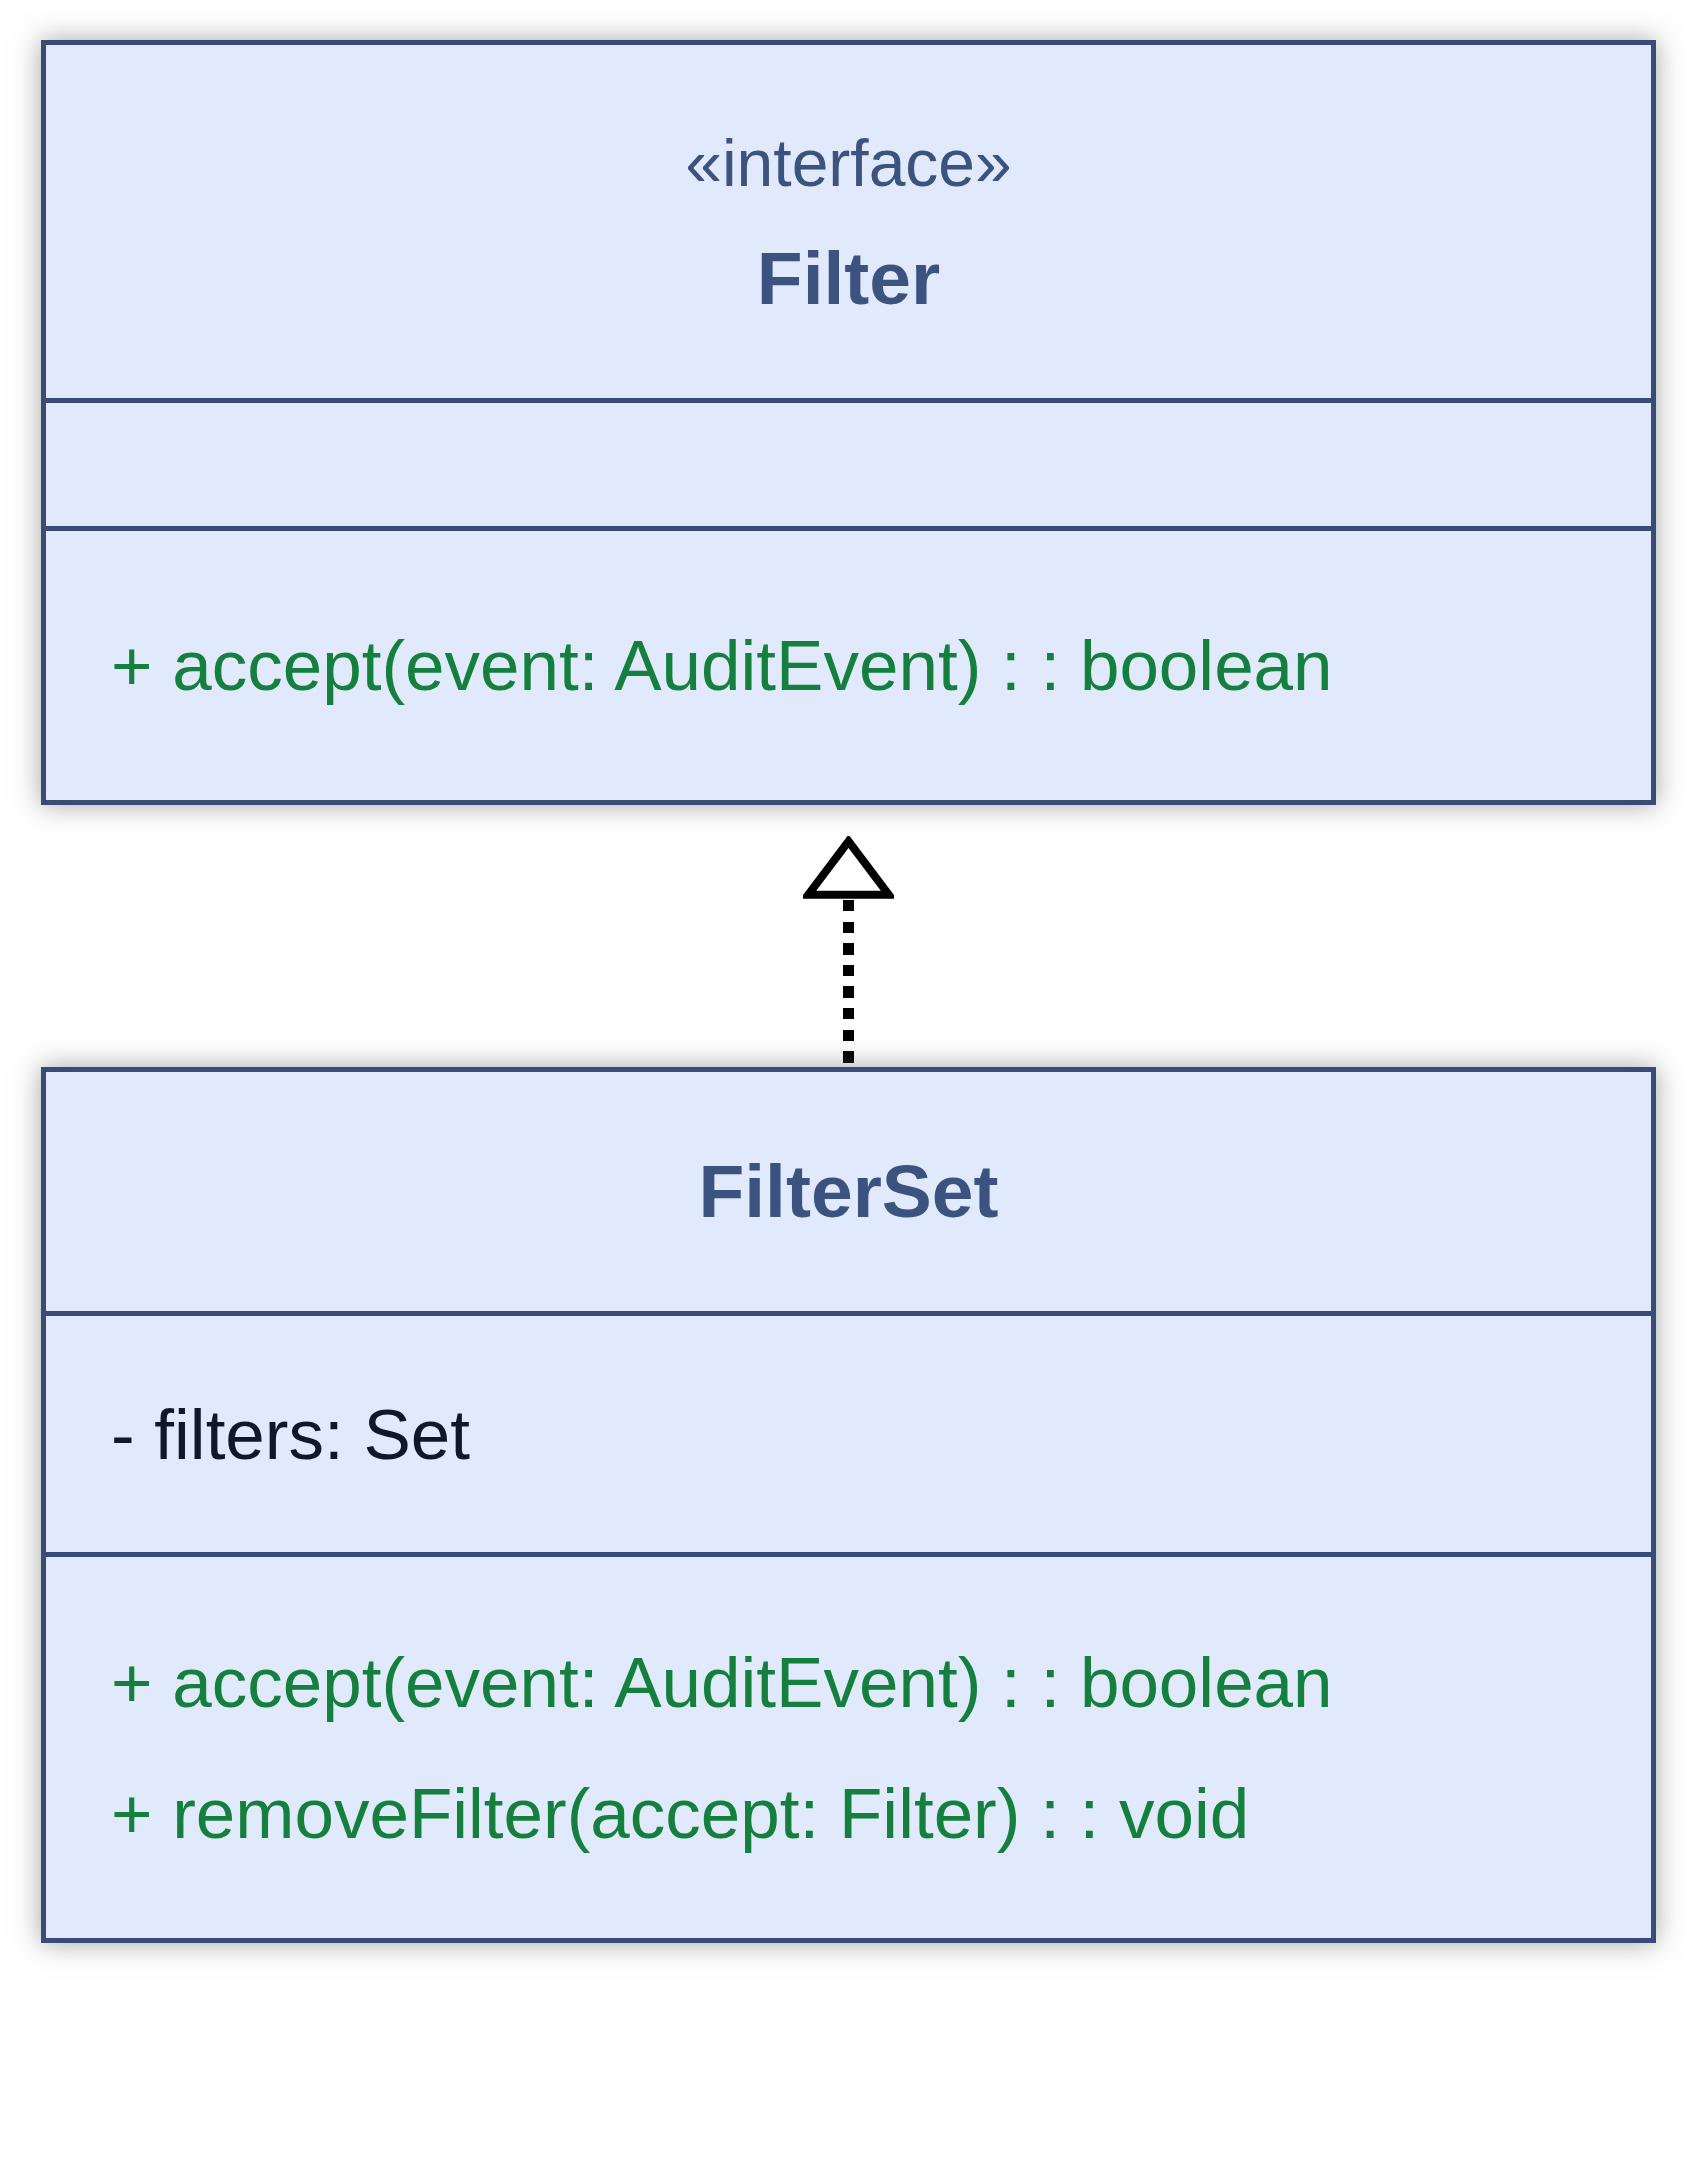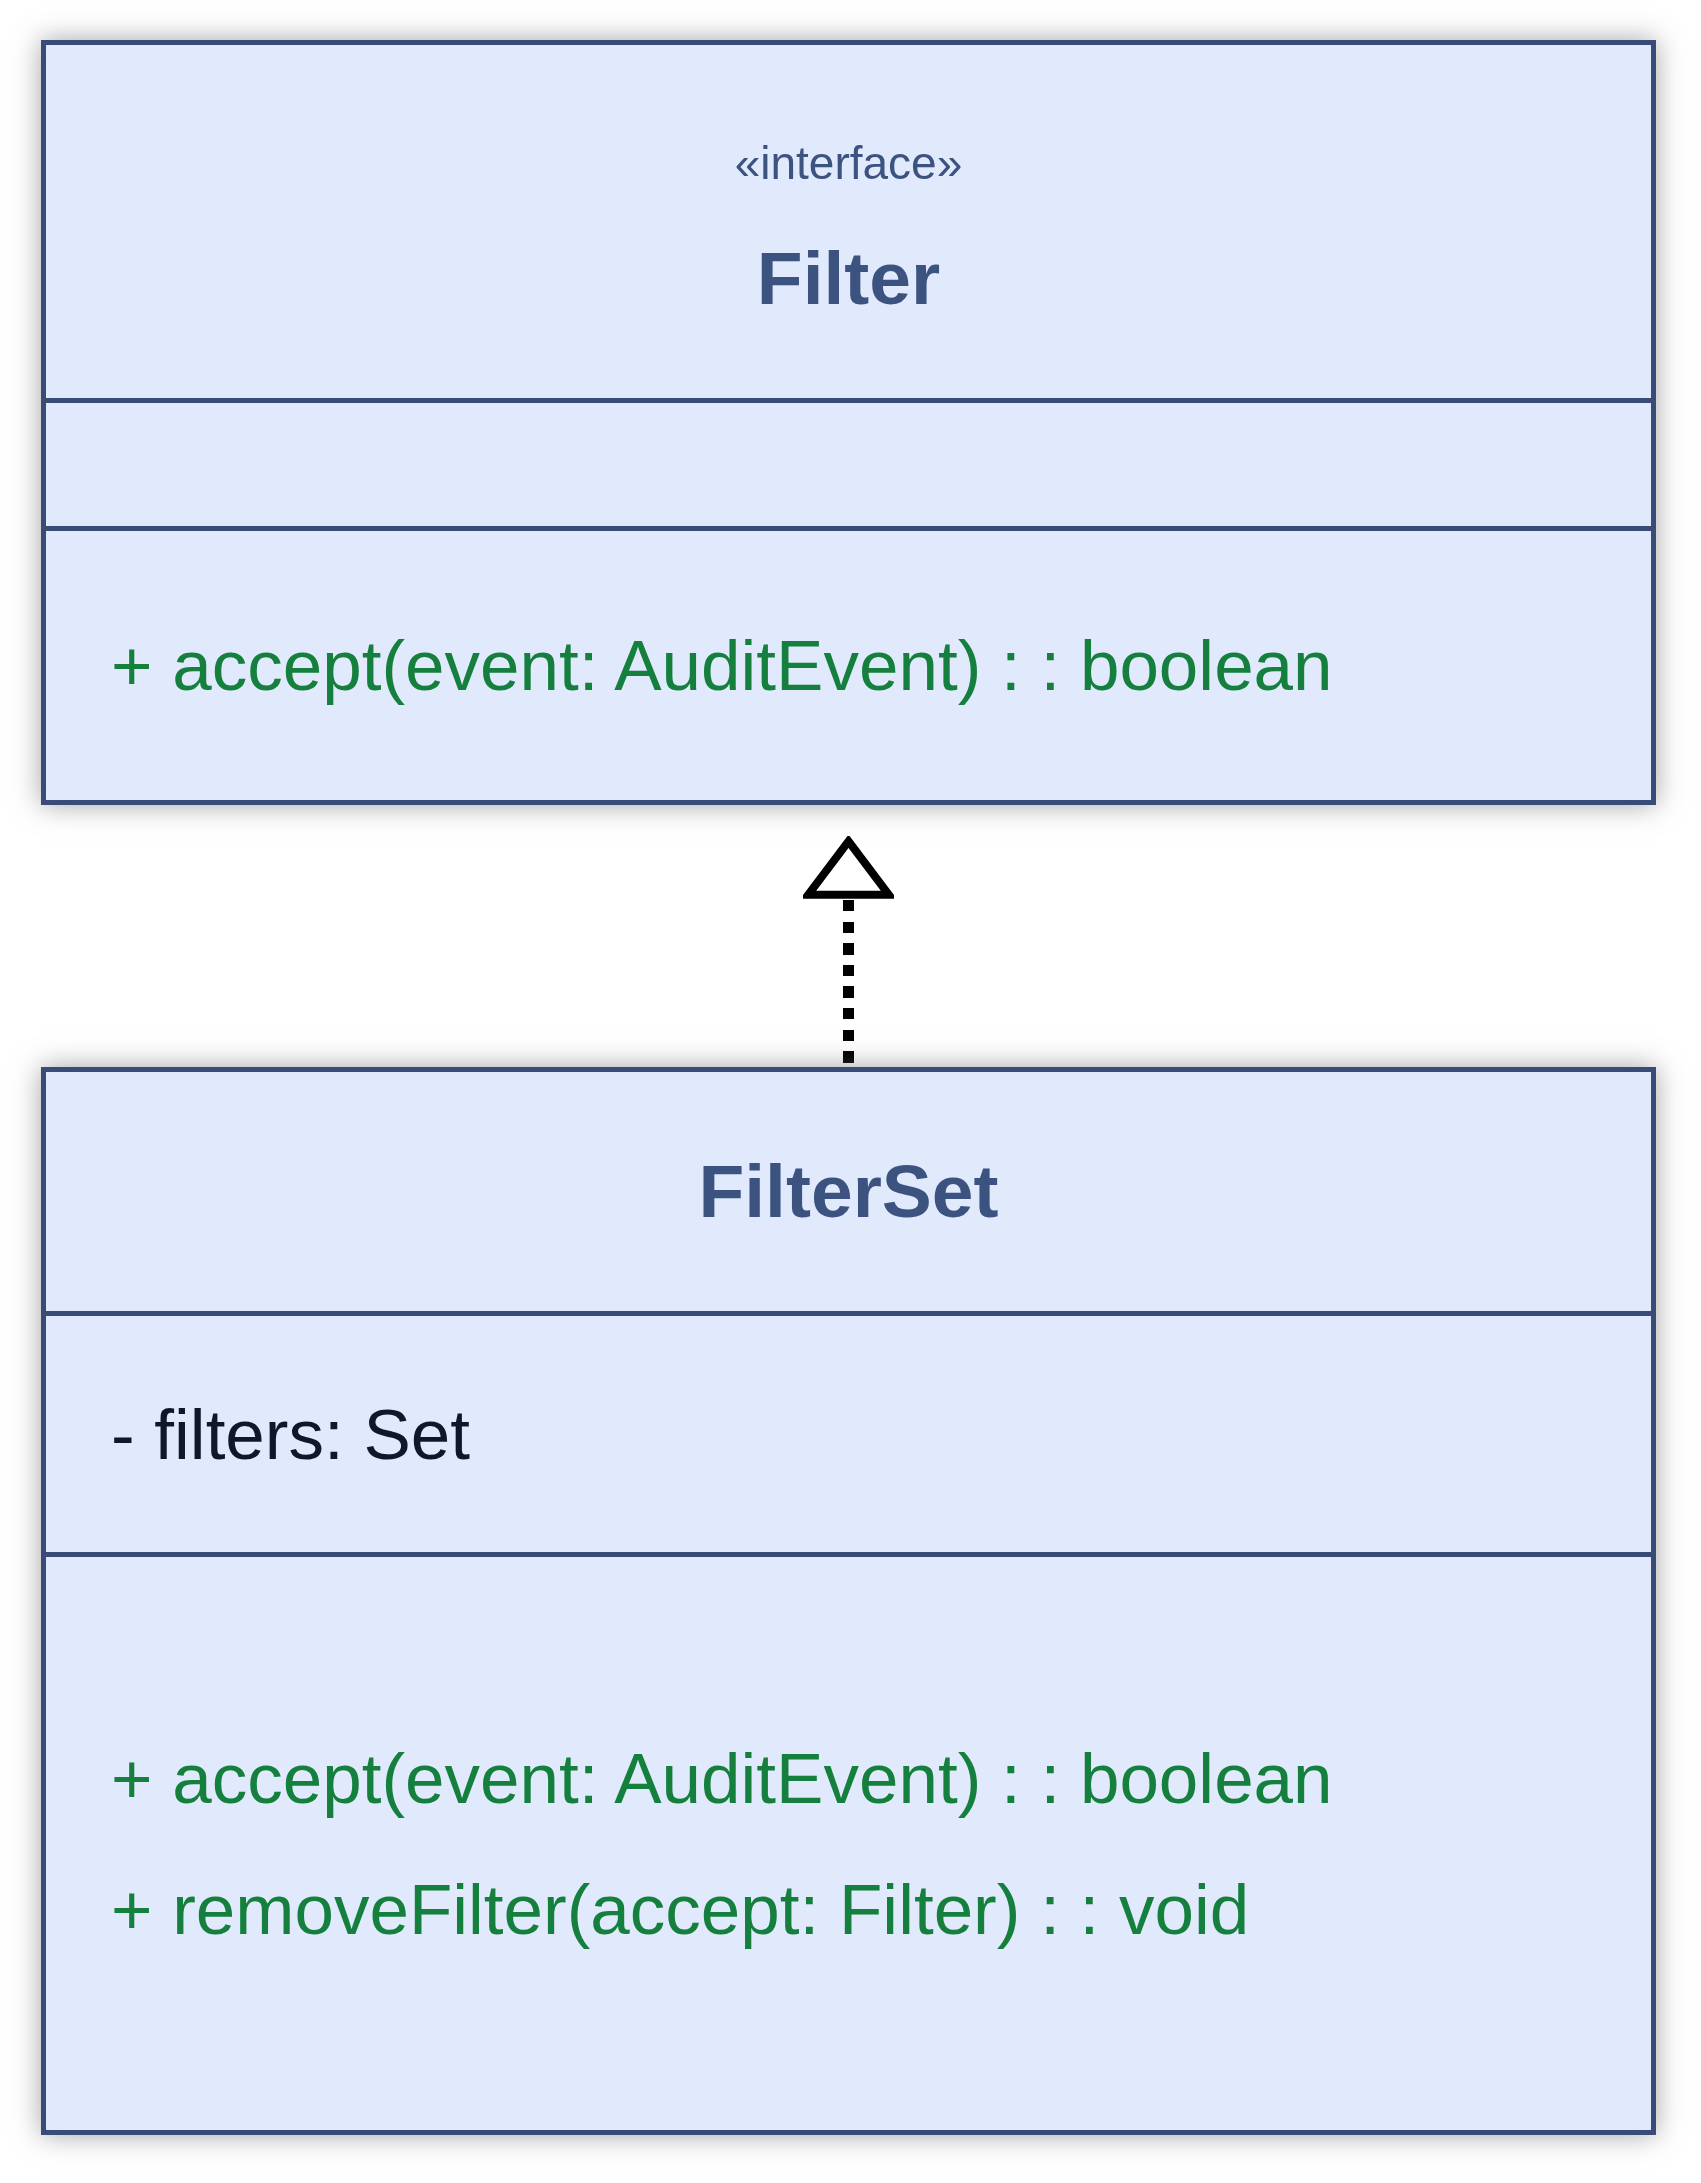--- a/index.html
+++ b/index.html
@@ -27,21 +27,21 @@
     box-shadow: 0 0 25.6px rgba(90, 90, 90, 0.55);
     display: flex;
     flex-direction: column;
   }
   .uml-class.interface-box {
     top: 40px;
     height: 765px;
   }
   .uml-class.filterset-box {
     top: 1067px;
-    height: 1068px;
+    height: 876px;
   }
 
   .compartment {
     display: flex;
     flex-direction: column;
     justify-content: center;
     box-sizing: border-box;
   }
   .divider {
     flex: 0 0 auto;
@@ -52,21 +52,21 @@
   
   .title-compartment {
     align-items: center;
     text-align: center;
     color: #3c5380;
   }
   .interface-box .title-compartment { flex: 0 0 353px; }
   .filterset-box .title-compartment { flex: 0 0 239px; }
 
   .stereotype {
-    font-size: 46px;
+    font-size: 66px;
     font-weight: 400;
     line-height: 114px;
     white-space: pre;
   }
   .class-name {
     font-size: 75px;
     font-weight: 700;
     line-height: 117px;
     white-space: pre;
   }

